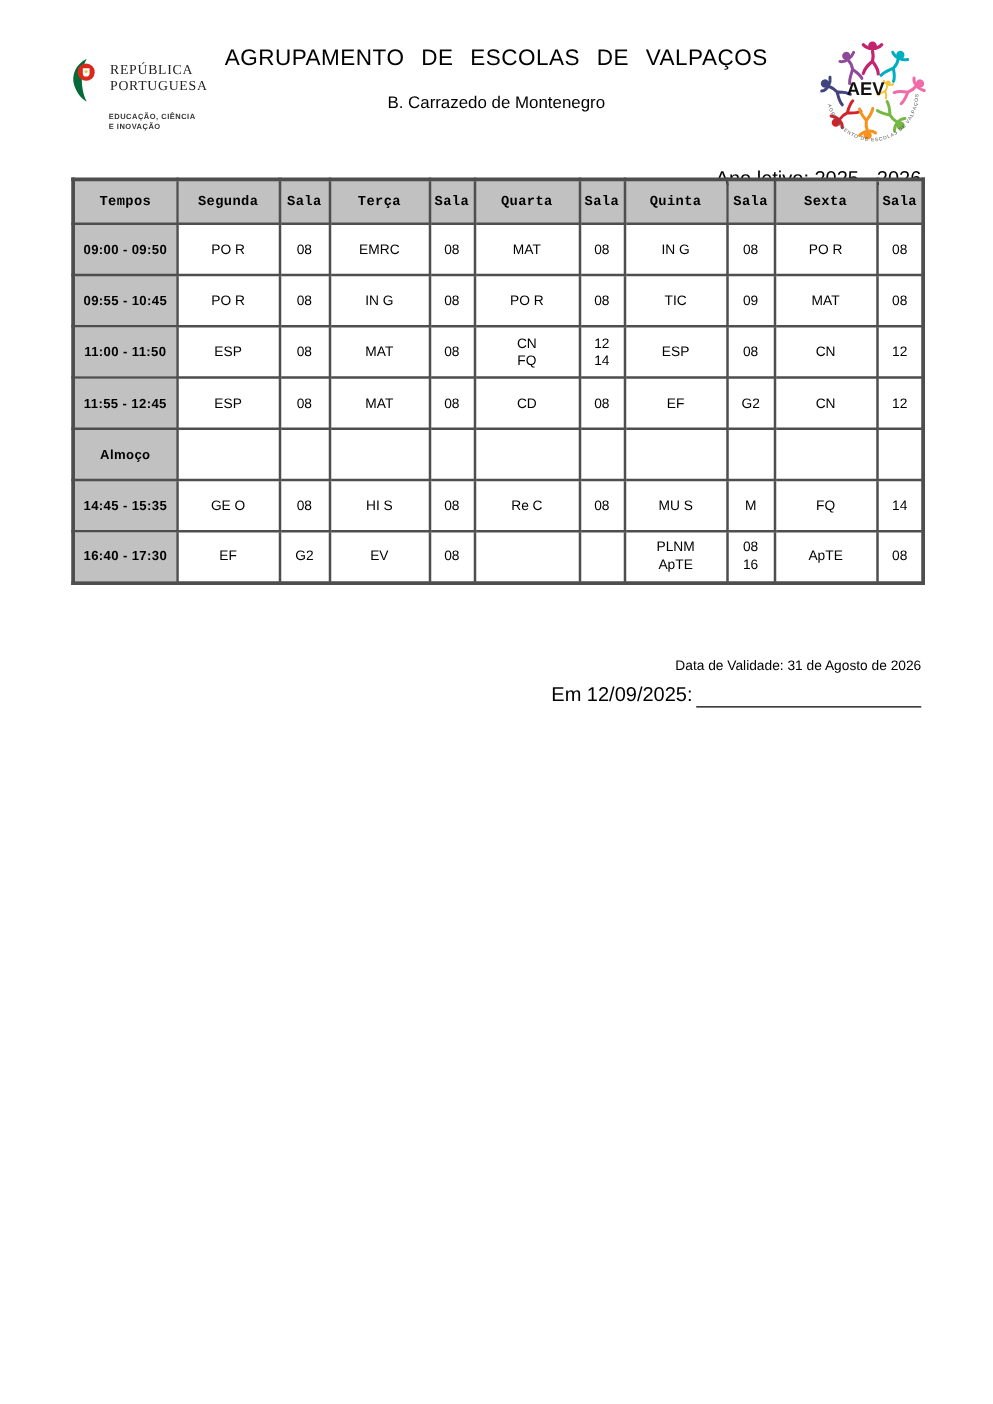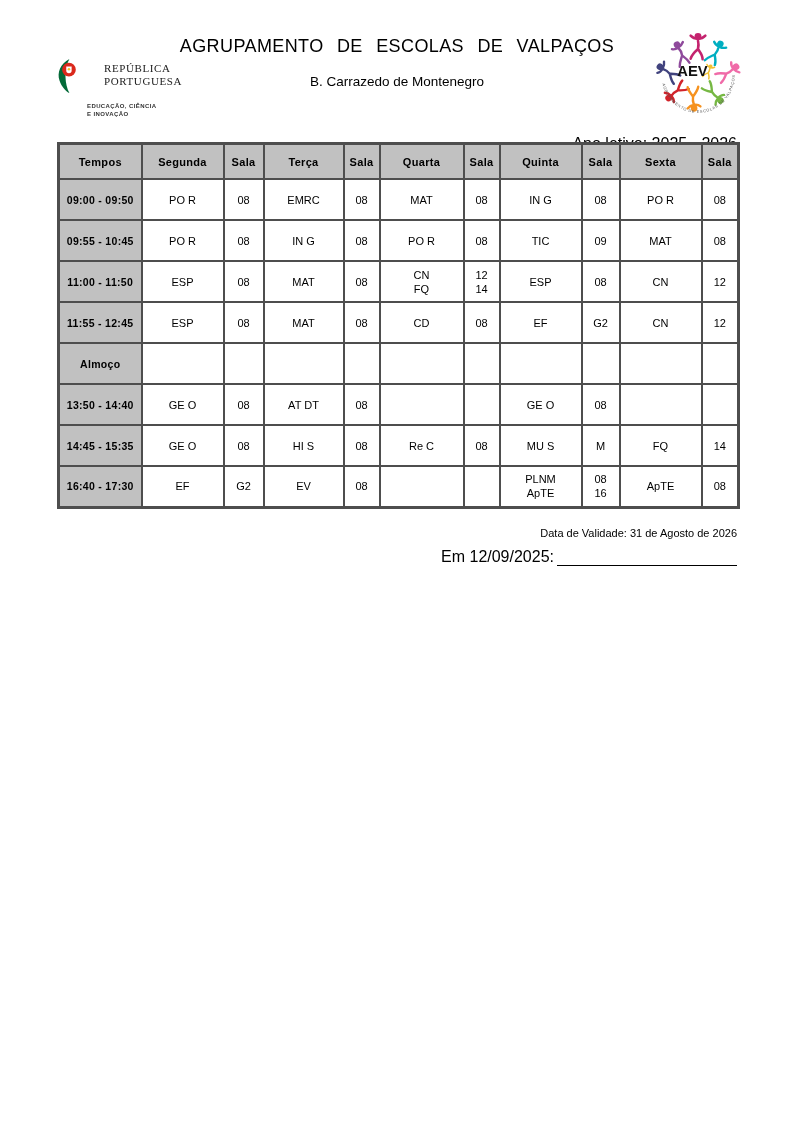--- a/index.html
+++ b/index.html
@@ -4,21 +4,21 @@
 <style>
   html,body { margin:0; padding:0; background:#ffffff; }
   .page {
     position:relative; width:794px; height:1123px; margin:0 auto;
     background:#fff; overflow:hidden; color:#000;
     font-family:"Liberation Sans", sans-serif;
   }
 
   
   .gov-logo { position:absolute; left:55px; top:46px; width:130px; }
-  .gov-top { display:flex; align-items:flex-start; gap:22px;margin-top:12px; }
+  .gov-top { display:flex; align-items:flex-start; gap:6px; }
   .gov-name { font-family:"Liberation Serif", serif; font-size:11px; letter-spacing:0.6px; line-height:13px; padding-top:4px; color:#222; }
   .gov-sub { margin-top:9px; margin-left:32px; font-size:6px; letter-spacing:0.4px; line-height:7.5px; color:#333; font-weight:bold; }
 
   .title-block { position:absolute; left:120px; right:120px; top:36px; text-align:center; }
   .main-title { font-size:18px; letter-spacing:0.4px; word-spacing:8px; white-space:nowrap; }
   .subtitle   { font-size:13.5px; margin-top:17px; }
   .class-line { font-size:14px; margin-top:13px; }
   .class-line .gap { display:inline-block; width:10px; }
 
   .aev-logo { position:absolute; right:44px; top:32px; width:104px; height:92px; }
@@ -27,21 +27,21 @@
 
   
   .tt-wrap { position:absolute; left:57px; top:142px; }
   table.tt { border-collapse:collapse; table-layout:fixed; width:680px;
              border:3px solid var(--grid-border,#4e4e4e); }
   .tt th, .tt td {
     border:2px solid var(--grid-border,#4e4e4e);
     padding:0; text-align:center; vertical-align:middle;
     font-size:11px; overflow:hidden;
   }
-  .tt thead th { background:var(--header-bg,#c1c1c1); height:33px; font-weight:bold; letter-spacing:0.3px; }
+  .tt thead th { background:var(--header-bg,#c1c1c1); height:33px; font-weight:bold; letter-spacing:0.3px;font-family:Liberation Mono, monospace; }
   .tt tbody tr { height:41px; }
   .tt tbody th { background:var(--header-bg,#c1c1c1); font-weight:bold; font-size:10.5px; letter-spacing:0.3px; }
   .tt td div { line-height:14px; }
 
   
   .validity  { position:absolute; right:57px; top:527px; font-size:11px;text-align:center; }
   .signature { position:absolute; right:57px; top:548px; font-size:16px; }
   .sig-line  { display:inline-block; width:180px; border-bottom:1.5px solid #000; height:11px; margin-left:3px; vertical-align:bottom; }
 </style>
 </head>
@@ -295,45 +295,20 @@
             <td></td>
             <td></td>
             <td></td>
             <td></td>
             <td></td>
             <td></td>
             <td></td>
             <td></td>
           </tr>
           <tr>
-            <th>13:50 - 14:40</th>
-            <td>
-              <div>GE O</div>
-            </td>
-            <td>
-              <div>08</div>
-            </td>
-            <td>
-              <div>AT DT</div>
-            </td>
-            <td>
-              <div>08</div>
-            </td>
-            <td></td>
-            <td></td>
-            <td>
-              <div>GE O</div>
-            </td>
-            <td>
-              <div>08</div>
-            </td>
-            <td></td>
-            <td></td>
-          </tr>
-          <tr>
             <th>14:45 - 15:35</th>
             <td>
               <div>GE O</div>
             </td>
             <td>
               <div>08</div>
             </td>
             <td>
               <div>HI S</div>
             </td>

